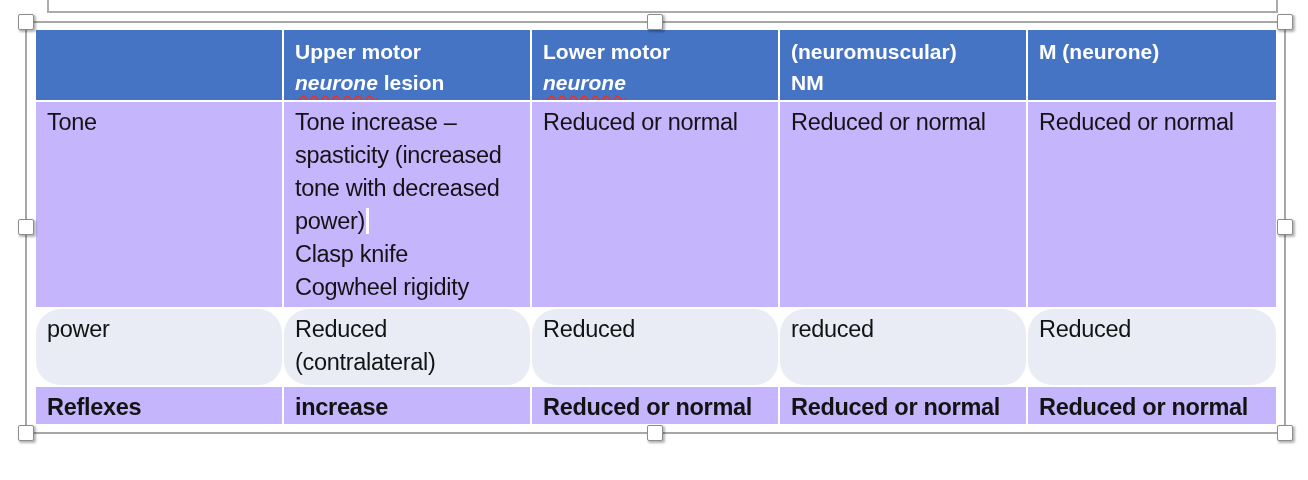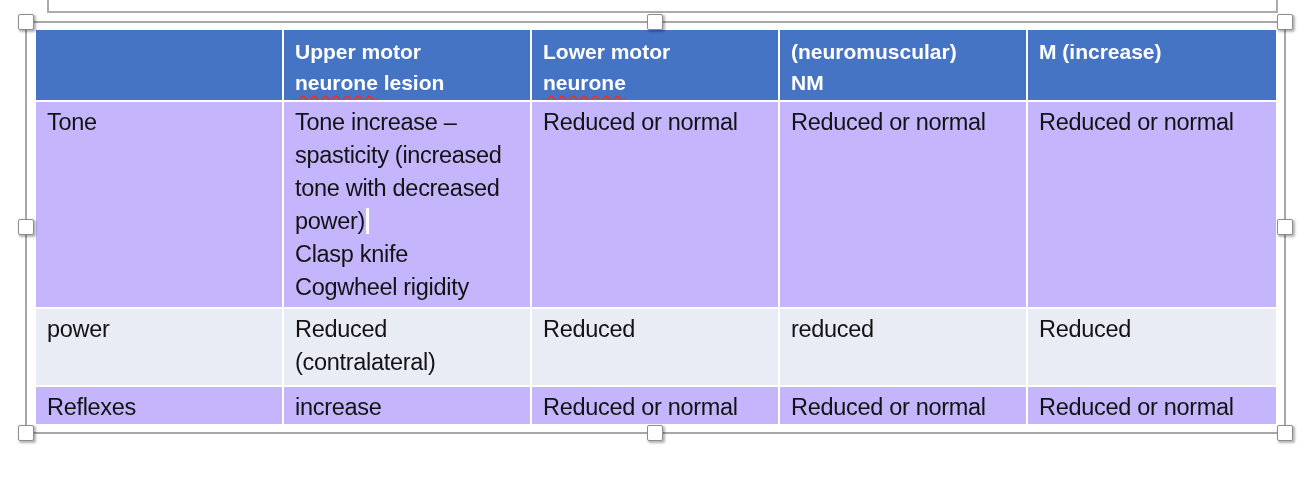--- a/index.html
+++ b/index.html
@@ -23,36 +23,36 @@
     border:1.5px solid #8d8d8d;border-radius:2px;box-sizing:border-box;
     box-shadow:1.5px 1.5px 2.5px rgba(0,0,0,0.3);z-index:30;
   }
   
   .tbl{
     position:absolute;left:36px;top:30px;width:1240px;height:394px;z-index:10;
     display:grid;grid-template-columns:repeat(5,248px);grid-template-rows:72px 207px 78px 37px;
   }
   .hc,.c{box-sizing:border-box;border-right:2px solid #ffffff;border-bottom:2px solid #ffffff;overflow:hidden;}
   .hc:nth-child(5n),.c:nth-child(5n){border-right:none;}
-  .lastrow{border-bottom:none !important;}
+  .lastrow{border-bottom:none !important;font-weight:bold;}
   .hc{
     background:#4674c5;color:#ffffff;font-weight:bold;font-size:21px;line-height:31px;
     padding:6px 8px 4px 11px;
   }
   .hline{display:block;white-space:nowrap;}
   .wavy{
     text-decoration-line:underline;text-decoration-style:wavy;
-    text-decoration-color:#e5342a;text-decoration-thickness:2px;text-underline-offset:5px;
+    text-decoration-color:#e5342a;text-decoration-thickness:2px;text-underline-offset:5px;font-style:italic;
   }
   .c{
     color:#131313;font-size:23.5px;line-height:33px;padding:4px 6px 2px 11px;
     letter-spacing:-0.3px;
   }
   .dark{background:#c4b5fd;}
-  .light{background:#e9ebf5;}
+  .light{background:#e9ebf5;border-radius:25px;}
   .pw{white-space:pre-wrap;}
   .caret{
     display:inline-block;width:2.5px;height:26px;background:#fcfcfc;
     vertical-align:-5px;margin-left:1px;
   }
 </style>
 </head>
 <body>
 
 <div class="stage">
@@ -70,21 +70,21 @@
     </div>
     <div class="hc">
       <span class="hline">Lower motor</span>
       <span class="hline"><span class="wavy">neurone</span><span></span></span>
     </div>
     <div class="hc">
       <span class="hline">(neuromuscular)</span>
       <span class="hline">NM</span>
     </div>
     <div class="hc">
-      <span class="hline">M (increase)</span>
+      <span class="hline">M (neurone)</span>
     </div>
 
     <div class="c dark">
       <span class="pw">Tone</span>
     </div>
     <div class="c dark"><span class="pw">Tone increase –
 spasticity (increased
 tone with decreased
 power)</span><span class="caret"></span><span class="pw">
 Clasp knife

